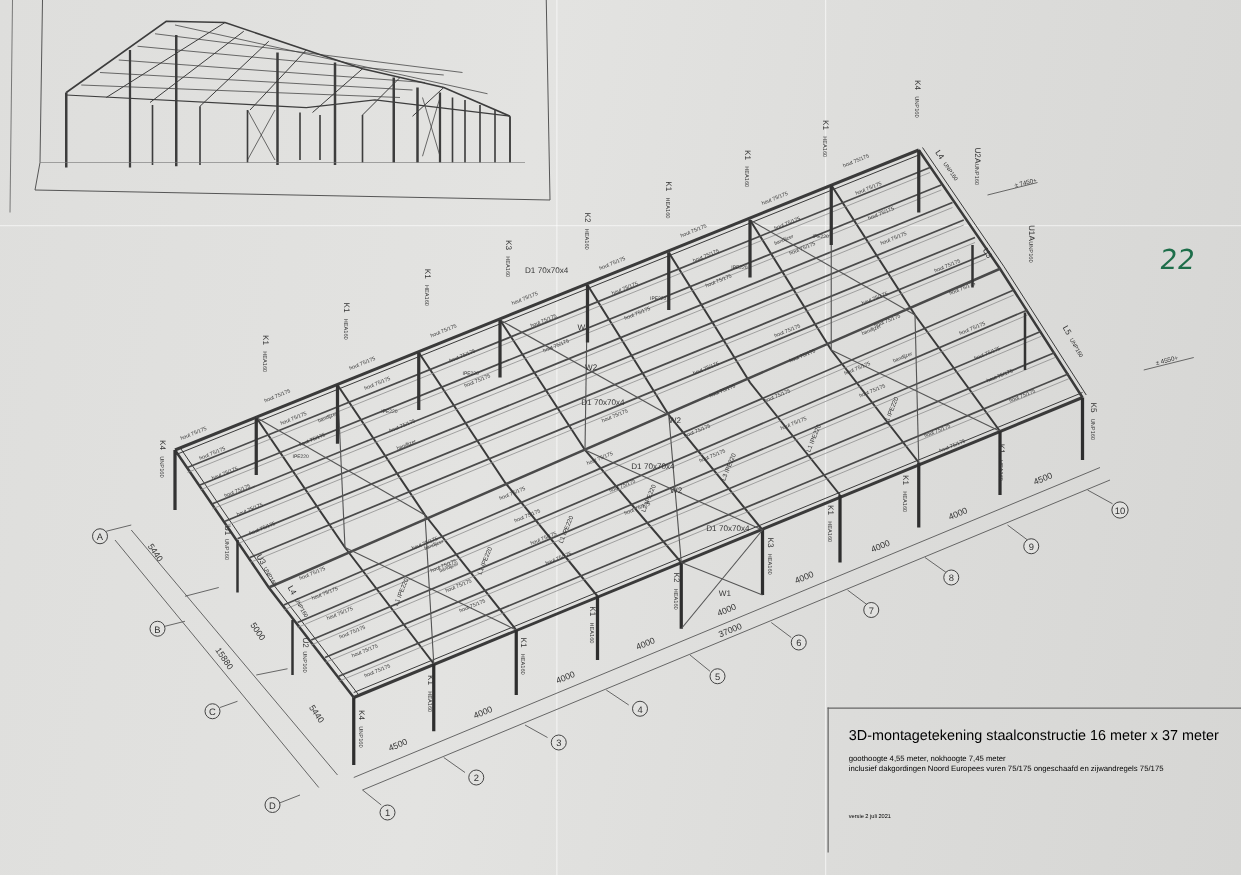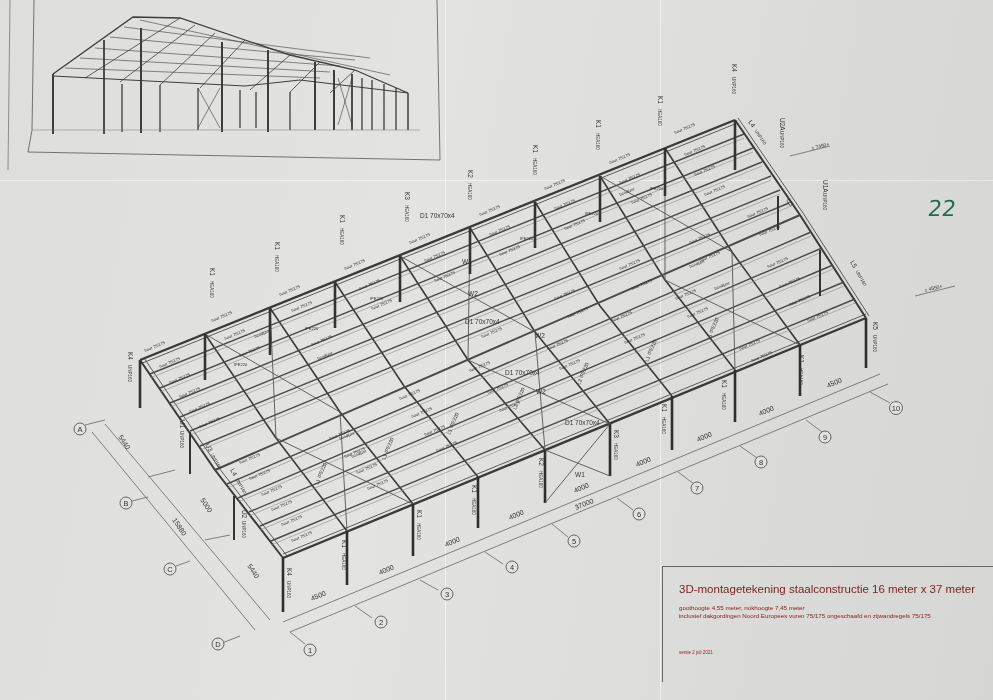--- a/index.html
+++ b/index.html
@@ -13,21 +13,21 @@
     position:absolute; left:0; top:0; width:993px; height:700px;
     background:linear-gradient(100deg,#dededc 0%,#e3e3e1 40%,#dcdcda 70%,#d6d6d4 100%);
   }
   .fold-v { position:absolute; top:0; width:1px; height:700px; background:rgba(255,255,255,0.55); }
   .fold-h { position:absolute; left:0; height:1px; width:993px; background:rgba(255,255,255,0.5); }
   svg { position:absolute; left:0; top:0; }
   .lbl { font-family:"Liberation Sans", sans-serif; fill:#333; }
   .title-block {
     position:absolute; left:662px; top:566px; width:331px; height:115px;
     border-left:1px solid #666; border-top:1px solid #666;
-    color:#7f1d1d;
+    color:#000000;
   }
   .title-main { position:absolute; left:16px; top:16px; font-size:11.5px; white-space:nowrap; }
   .title-sub { position:absolute; left:16px; top:37px; font-size:6.2px; line-height:8px; white-space:nowrap; }
   .title-ver { position:absolute; left:16px; top:83px; font-size:4.5px; white-space:nowrap; }
   .page-number {
     position:absolute; left:928px; top:196px; font-size:22px; color:#1e6e4a;
     font-family:"DejaVu Sans", sans-serif; transform:skewX(-8deg);
   }
 </style>
 </head>

